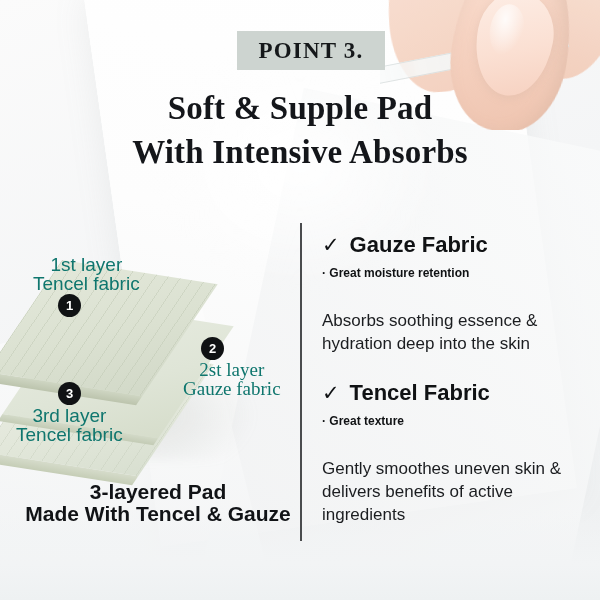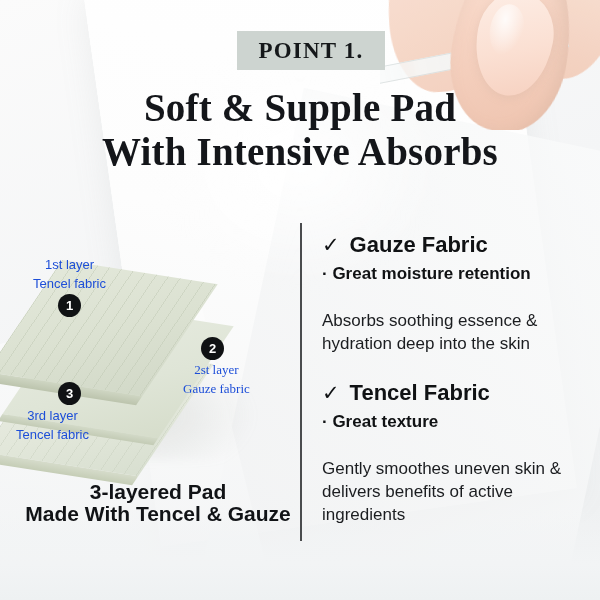--- a/index.html
+++ b/index.html
@@ -173,21 +173,21 @@
 
   
   .headline {
     position: absolute;
     left: 0;
     top: 86px;
     width: 600px;
     text-align: center;
     font-family: "Liberation Serif", serif;
     font-weight: 700;
-    font-size: 39px;
+    font-size: 33px;
     line-height: 44px;
     color: #14161a;
     letter-spacing: .2px;
   }
   .headline .l2 { display: block; }
 
   
   .divider {
     position: absolute;
     left: 300px;
@@ -295,23 +295,23 @@
     z-index: 9;
     line-height: 1;
   }
   .badge-1 { left: 58px; top: 294px; }
   .badge-2 { left: 201px; top: 337px; }
   .badge-3 { left: 58px; top: 382px; }
 
   
   .dlabel {
     position: absolute;
-    font-size: 13px;
+    font-size: 19px;
     line-height: 19px;
-    color: #1d4ed8;
+    color: #0f766e;
     z-index: 9;
     white-space: nowrap;
   }
   .label-1 { left: 33px; top: 255px; text-align: center; }
   .label-2 { left: 183px; top: 360px; text-align: center; font-family: Liberation Serif, serif; }
   .label-3 { left: 16px; top: 406px; text-align: center; }
 
   
   .caption {
     position: absolute;
@@ -341,21 +341,21 @@
     color: #101214;
     line-height: 28px;
   }
   .check {
     font-size: 21px;
     font-weight: 400;
     color: #101214;
   }
   .feat-sub {
     margin-top: 3px;
-    font-size: 17px;
+    font-size: 12px;
     font-weight: 700;
     color: #101214;
     line-height: 23px;
   }
   .feat-body {
     margin-top: 24px;
     font-size: 17px;
     line-height: 23px;
     color: #1b1d20;
   }
@@ -376,21 +376,21 @@
   <div class="hand-wrap">
     <div class="finger finger-back1"></div>
     <div class="finger finger-back2"></div>
     <div class="pad-sliver"></div>
     <div class="finger finger-main"></div>
     <div class="nail"></div>
     <div class="nail-shine"></div>
   </div>
 
   <div class="point-badge">
-    <span>POINT 1.</span>
+    <span>POINT 3.</span>
   </div>
 
   <div class="headline">
     <span>Soft &amp; Supple Pad</span>
     <span class="l2">With Intensive Absorbs</span>
   </div>
 
   <div class="divider"></div>
 
   <div class="diagram">

